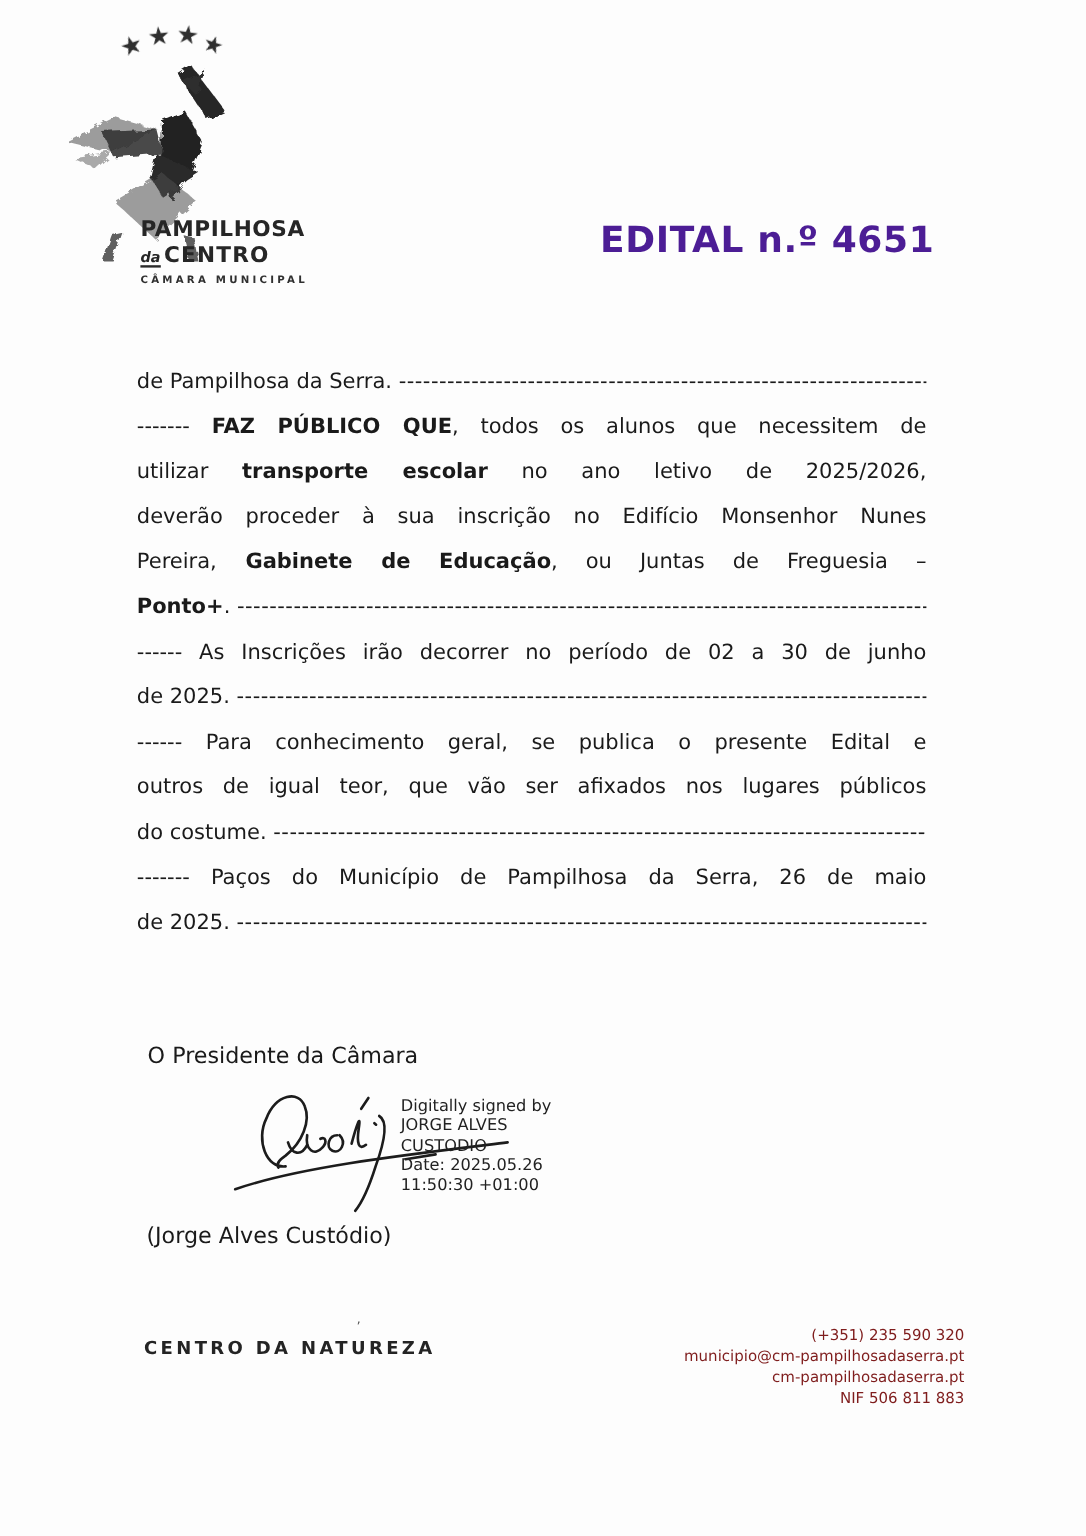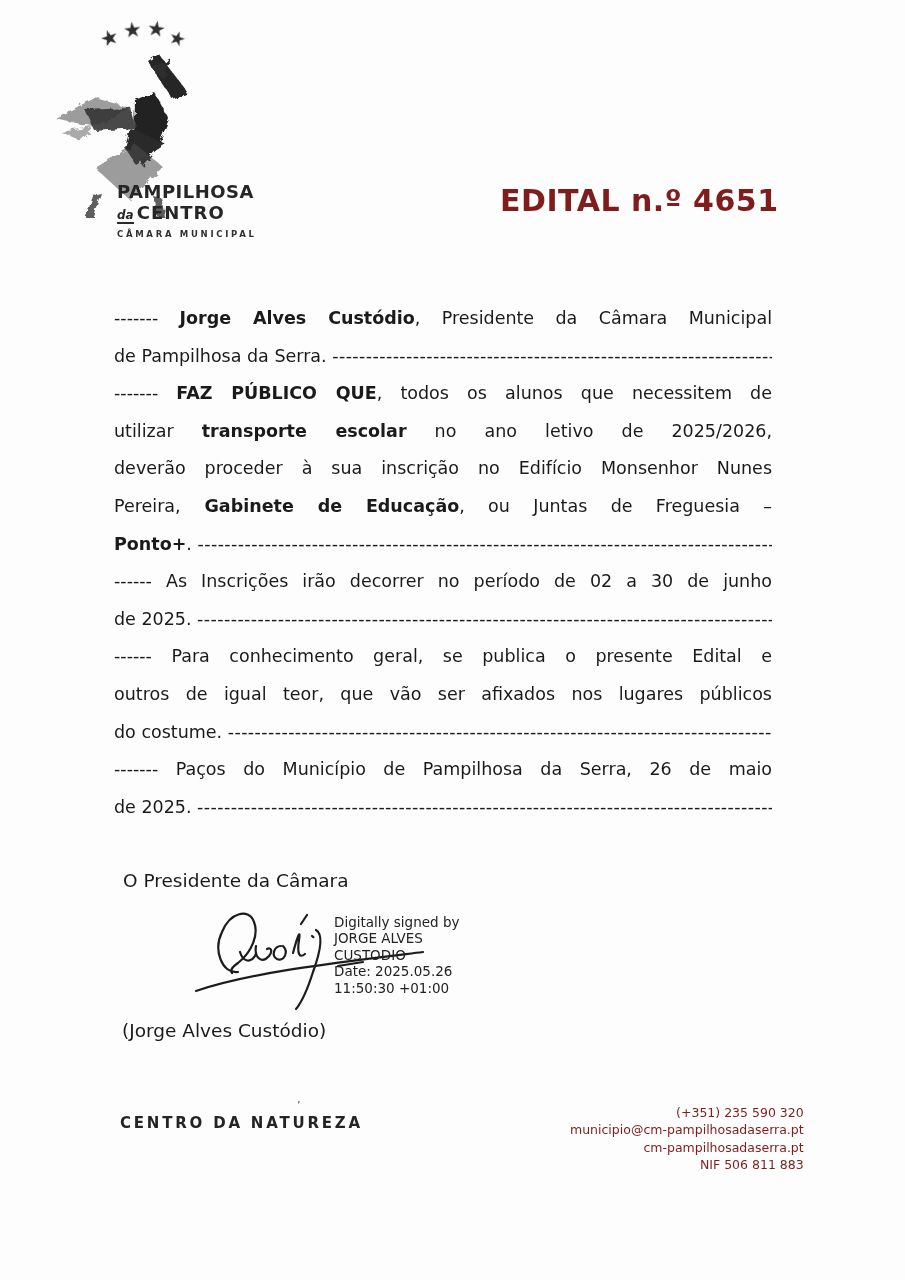--- a/index.html
+++ b/index.html
@@ -20,21 +20,21 @@
   }
   .deer{position:absolute;left:0;top:28px;}
   .logo-text{position:absolute;left:82px;top:162px;line-height:1.15;color:#262626;}
   .logo-name1{font-size:18px;font-weight:800;letter-spacing:.5px;}
   .logo-name2{font-size:18px;font-weight:800;letter-spacing:1px;}
   .logo-da{font-size:12px;font-weight:800;border-bottom:2.2px solid #2a2a2a;margin-right:3px;letter-spacing:0;font-style:italic;}
   .logo-sub{margin-top:7px;font-size:8.5px;font-weight:700;letter-spacing:2.7px;color:#303030;}
   
   .doc-title{
     position:absolute;left:500px;top:183px;
-    font-size:30px;font-weight:700;letter-spacing:.5px;color:#7f1d1d;
+    font-size:30px;font-weight:700;letter-spacing:.5px;color:#4c1d95;
   }
   
   .doc-body{position:absolute;left:114px;top:300px;width:658px;font-size:17.5px;}
   .line{height:37.6px;line-height:37.6px;white-space:normal;}
   .just-line{text-align:justify;text-align-last:justify;}
   .fill-line{display:flex;align-items:baseline;justify-content:center;}
   .fill-line .line-text{flex:0 0 auto;white-space:pre;}
   .dashfill{flex:1 1 auto;overflow:hidden;white-space:nowrap;letter-spacing:.4px;}
   .bold{font-weight:700;}
   
@@ -95,21 +95,20 @@
     <div class="logo-text">
       <div class="logo-name1">PAMPILHOSA</div>
       <div class="logo-name2"><span class="logo-da">da</span><span>CENTRO</span></div>
       <div class="logo-sub">CÂMARA MUNICIPAL</div>
     </div>
   </div>
 
   <div class="doc-title">EDITAL n.º 4651</div>
 
   <div class="doc-body">
-      <div class="line just-line"><span class="line-text"><span>------- </span><span class="bold">Jorge Alves Custódio</span><span>, Presidente da Câmara Municipal</span></span></div>
       <div class="line fill-line">
         <span class="line-text"><span>de Pampilhosa da Serra. </span></span>
         <span class="dashfill">------------------------------------------------------------------------------------------------------------------------------------------------------</span>
       </div>
       <div class="line just-line"><span class="line-text"><span>------- </span><span class="bold">FAZ PÚBLICO QUE</span><span>, todos os alunos que necessitem de</span></span></div>
       <div class="line just-line"><span class="line-text"><span>utilizar </span><span class="bold">transporte escolar</span><span> no ano letivo de 2025/2026,</span></span></div>
       <div class="line just-line"><span class="line-text"><span>deverão proceder à sua inscrição no Edifício Monsenhor Nunes</span></span></div>
       <div class="line just-line"><span class="line-text"><span>Pereira,</span><span class="bold"> Gabinete de Educação</span><span>, ou Juntas de Freguesia –</span></span></div>
       <div class="line fill-line">
         <span class="line-text"><span class="bold">Ponto+</span><span>. </span></span>

